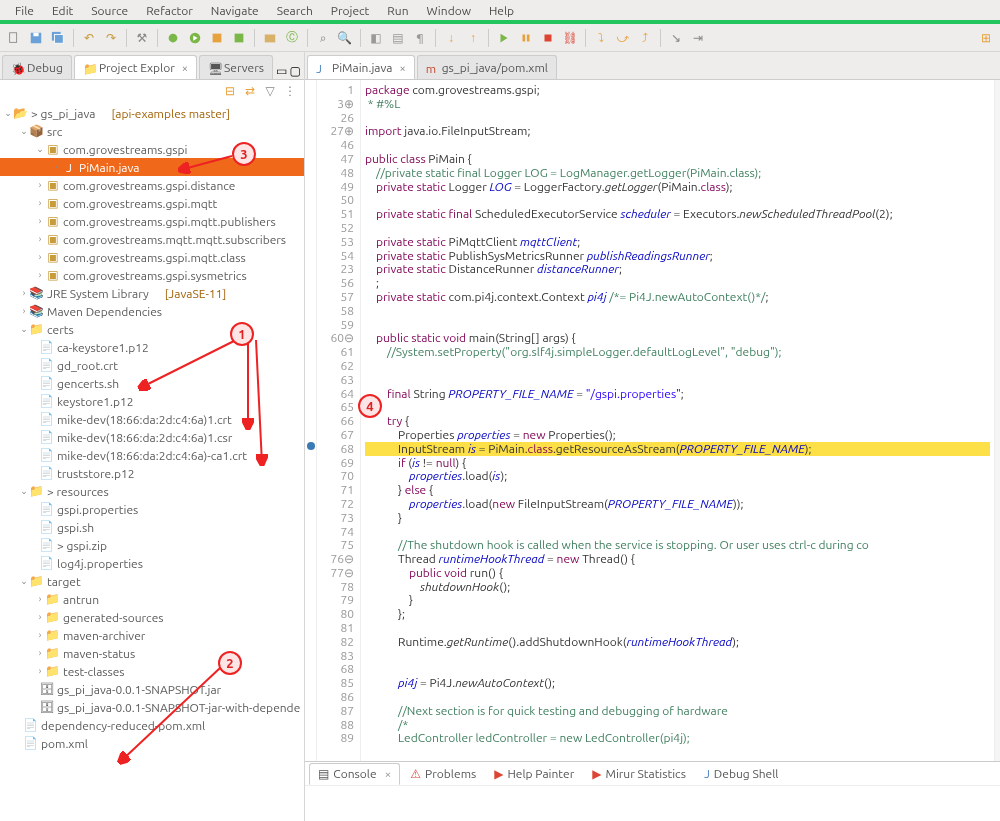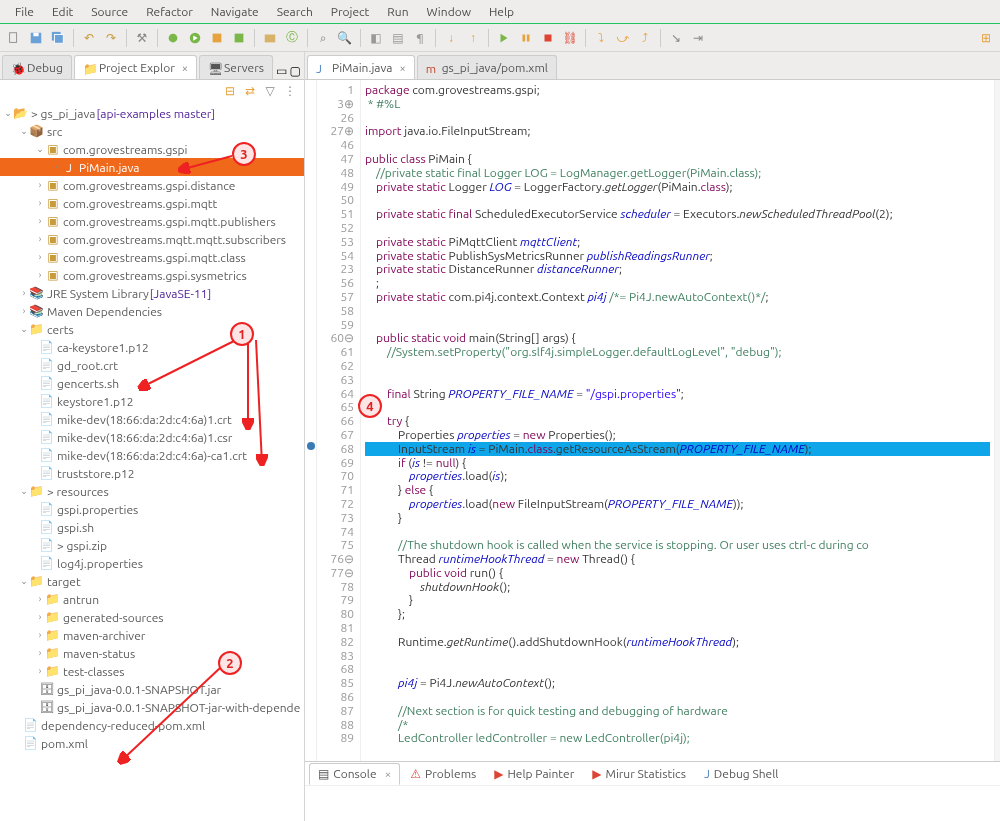--- a/index.html
+++ b/index.html
@@ -1,52 +1,52 @@
 <!DOCTYPE html>
 <html><head>
 <meta charset="utf-8">
 <style>
 *{box-sizing:border-box;margin:0;padding:0;font-family:"Segoe UI","Ubuntu",Arial,sans-serif;font-size:12px}
 body{width:1000px;height:821px;background:#eef0f0;overflow:hidden;position:relative}
-.menubar{height:24px;background:#eeedeb;display:flex;align-items:center;padding:0 6px;border-bottom:1px solid #22c55e}
+.menubar{height:24px;background:#eeedeb;display:flex;align-items:center;padding:0 6px;border-bottom:4px solid #22c55e}
 .menubar span{padding:4px 9px;color:#4b4b4b;cursor:pointer}
 .toolbar{height:28px;background:#eeedeb;display:flex;align-items:center;padding:0 4px;gap:2px;border-bottom:1px solid #d8d6d2}
 .tb-icon{width:20px;height:20px;display:flex;align-items:center;justify-content:center;color:#666;border-radius:2px}
 .tb-sep{width:1px;height:18px;background:#ccc;margin:0 3px}
 .tb-icon svg{width:14px;height:14px}
 .layout{display:flex;height:calc(100% - 52px)}
 .leftcol{width:305px;display:flex;flex-direction:column;border-right:1px solid #d5d5d5;background:#f9f9f9}
 .tabbar{height:28px;display:flex;align-items:flex-end;background:#eeedeb;padding:0 2px;border-bottom:1px solid #ccc}
 .tab{height:24px;padding:4px 8px;display:flex;align-items:center;gap:4px;background:#fff;border:1px solid #ccc;border-bottom:none;margin-right:2px;font-size:11px;color:#555;border-radius:3px 3px 0 0;white-space:nowrap}
 .tab.inactive{background:#e5e5e5}
 .tab .close{color:#888;margin-left:3px;font-size:11px}
 .tab .ico{width:12px;height:12px}
 .viewtb{height:22px;display:flex;justify-content:flex-end;align-items:center;gap:4px;padding:0 6px;background:#fff}
 .vt-ico{width:16px;height:16px;display:flex;align-items:center;justify-content:center}
 .tree{flex:1;overflow:auto;background:#fff;padding:2px 0;position:relative}
 .tree-item{display:flex;align-items:center;height:18px;padding:1px 0;white-space:nowrap;color:#5a5a5a}
 .tree-item.sel{background:#f0691b;color:#fff}
 .twist{width:12px;height:12px;display:flex;align-items:center;justify-content:center;font-size:9px;color:#888}
 .ticon{width:14px;height:14px;margin-right:3px;display:flex;align-items:center;justify-content:center;flex-shrink:0}
 .tlabel{font-size:12px}
-.post{color:#4c1d95;margin-left:1px}
+.post{color:#a16207;margin-left:16px}
 .rightcol{flex:1;display:flex;flex-direction:column;background:#fff}
 .ed-tabbar{height:28px;display:flex;align-items:flex-end;background:#eeedeb;padding:0 2px;border-bottom:1px solid #ccc}
 .editor{flex:1;display:flex;overflow:hidden;position:relative;font-family:"Monospace","Consolas",monospace}
 .gutter{width:44px;background:#fff;border-right:1px solid #eee;text-align:right;color:#999;font-size:11px;line-height:13.8px;padding-top:3px;padding-right:6px}
 .gutter div{height:13.8px}
 .code{flex:1;padding:3px 4px;font-size:12px;line-height:13.8px;white-space:pre;color:#333;overflow:hidden;position:relative}
 .code .line{height:13.8px}
 .kw{color:#7f0055;font-weight:normal}
 .cm{color:#3f7f5f}
 .str{color:#2a00ff}
 .fld{color:#0000c0;font-style:italic}
 .stvar{color:#0000c0;font-style:italic}
 .mtd{font-style:italic}
-.hl{background:#0ea5e9;display:inline-block;width:100%}
+.hl{background:#fde047;display:inline-block;width:100%}
 .bottom-panel{height:60px;border-top:1px solid #ccc;background:#fff;display:flex;flex-direction:column}
 .bp-tabs{height:24px;display:flex;align-items:center;border-bottom:1px solid #eee;padding:0 4px;gap:2px}
 .bp-tab{padding:3px 8px;font-size:11px;color:#555;display:flex;align-items:center;gap:4px}
 .bp-tab.active{background:#fff;border:1px solid #ccc;border-bottom:1px solid #fff;border-radius:3px 3px 0 0}
 .bp-content{flex:1;padding:4px 8px;font-size:11px;color:#555}
 .badge{position:absolute;width:24px;height:24px;border-radius:50%;background:#fde5e6;border:2px solid #e22;display:flex;align-items:center;justify-content:center;color:#d22;font-weight:bold;font-size:13px;z-index:100}
 .arrow{position:absolute;z-index:99;stroke:#e22;fill:#e22;stroke-width:2}
 .marker-strip{width:12px;background:#fff;border-right:1px solid #eee}
 .marker-strip div{height:13.8px;position:relative}
 .marker-strip .bp{position:absolute;width:8px;height:8px;border-radius:50%;background:#3a7ab5;top:3px;left:2px}

